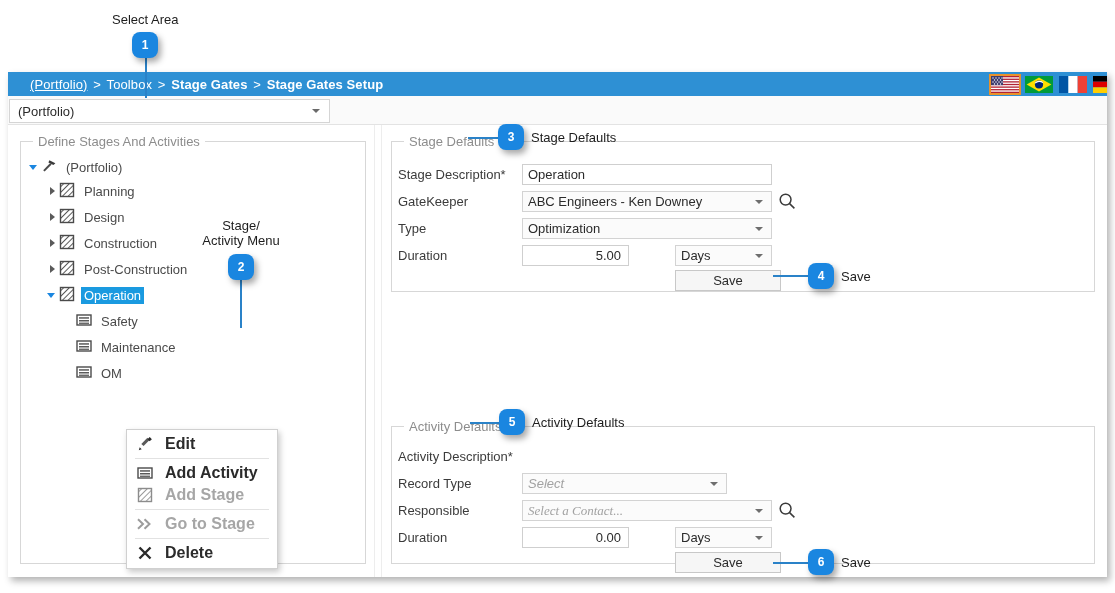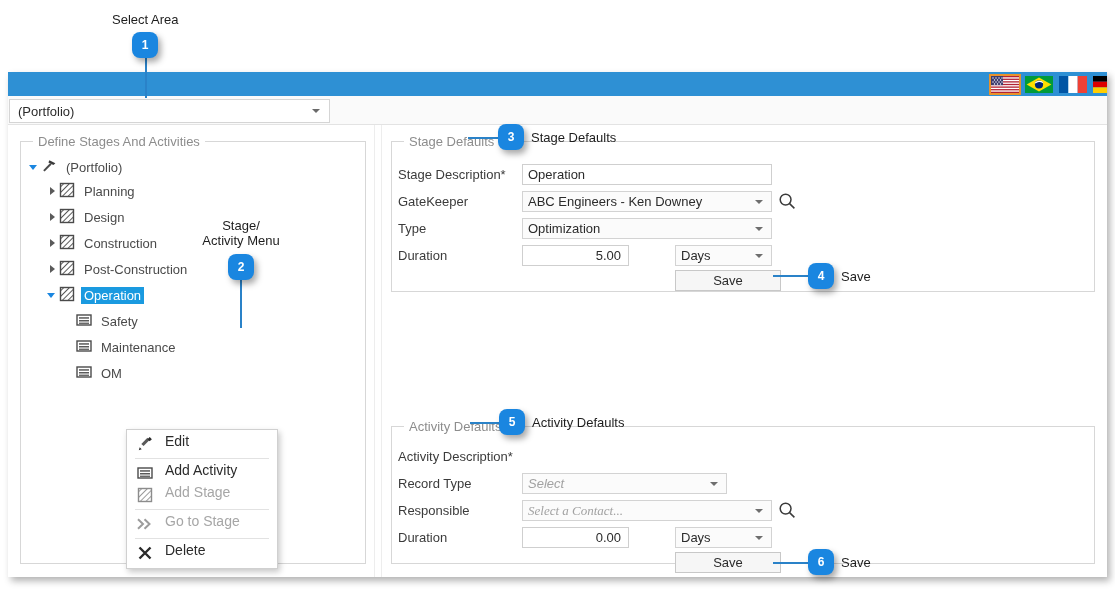--- a/index.html
+++ b/index.html
@@ -164,23 +164,24 @@
   #ctxmenu{
     position:absolute;
     left:118px;top:304px;width:150px;
     background:#fff;
     border:1px solid #d0d0d0;
     box-shadow:2px 3px 6px rgba(0,0,0,.22);
     z-index:50;
     padding:3px 0 4px 0;
   }
   .mi{
-    height:22px;display:flex;
-    font-size:14px;color:#2b2b2b;
+    height:22px;display:flex;align-items:center;
+    font-size:16px;color:#2b2b2b;
     padding-left:8px;
+    font-weight:bold;
   }
   .mi.disabled{color:#a6a6a6;}
   .mi .miico{width:20px;flex:0 0 20px;margin-right:10px;display:flex;align-items:center;justify-content:center;}
   .msep{height:1px;background:#e2e2e2;margin:3px 8px;}
 
   
   #stagegb{left:383px;top:16px;width:704px;height:151px;}
   #activitygb{left:383px;top:301px;width:704px;height:138px;}
   .flabel{
     position:absolute;
@@ -222,20 +223,29 @@
 <div class="leader v" style="left:145px;top:58px;height:40px;"></div>
 <div class="callout" style="left:132px;top:32px;">1</div>
 
 <div class="callout-label" style="left:196px;top:218px;text-align:center;width:90px;">Stage/<br>Activity Menu</div>
 <div class="leader v" style="left:240px;top:280px;height:48px;"></div>
 <div class="callout" style="left:228px;top:254px;">2</div>
 
 <div id="appwin">
 
   <div id="titlebar">
+    <div class="crumbs">
+      <span class="link">(Portfolio)</span>
+      <span class="sep">&gt;</span>
+      <span class="node">Toolbox</span>
+      <span class="sep">&gt;</span>
+      <span class="node bold">Stage Gates</span>
+      <span class="sep">&gt;</span>
+      <span class="node bold">Stage Gates Setup</span>
+    </div>
 
     <div id="flags">
       <span class="flag sel">
         <svg width="28" height="17" viewBox="0 0 28 17">
           <rect width="28" height="17" fill="#ffffff"></rect>
           <g fill="#b22234">
             <rect y="0" width="28" height="1.31"></rect>
             <rect y="2.62" width="28" height="1.31"></rect>
             <rect y="5.23" width="28" height="1.31"></rect>
             <rect y="7.85" width="28" height="1.31"></rect>

